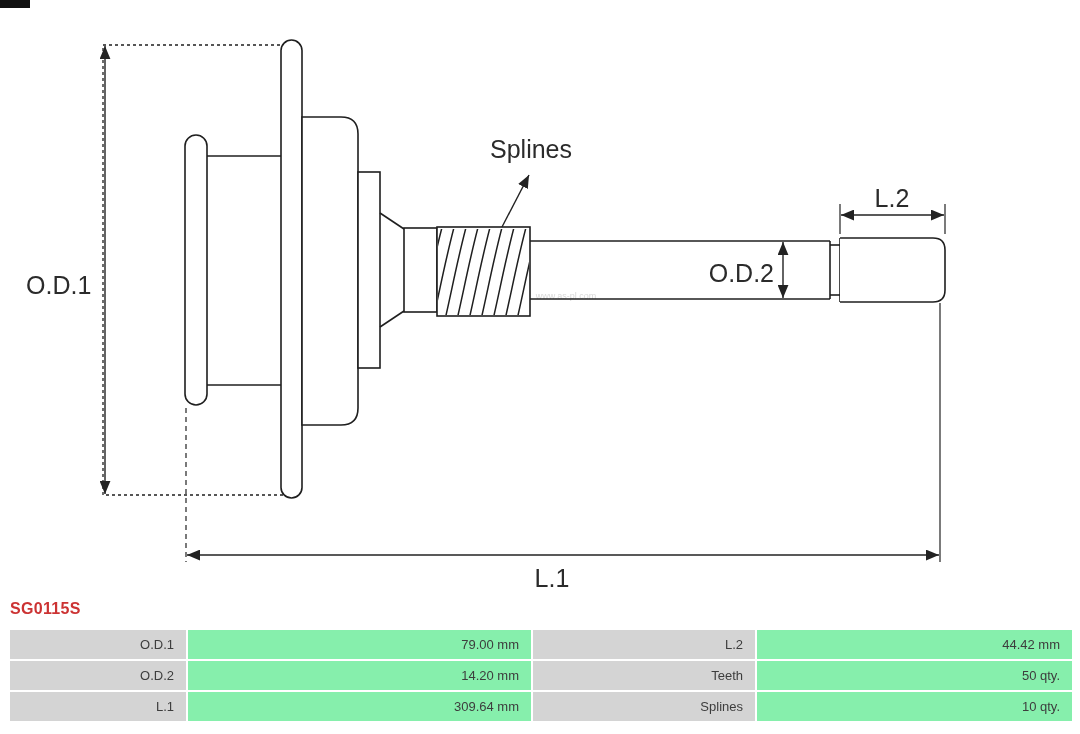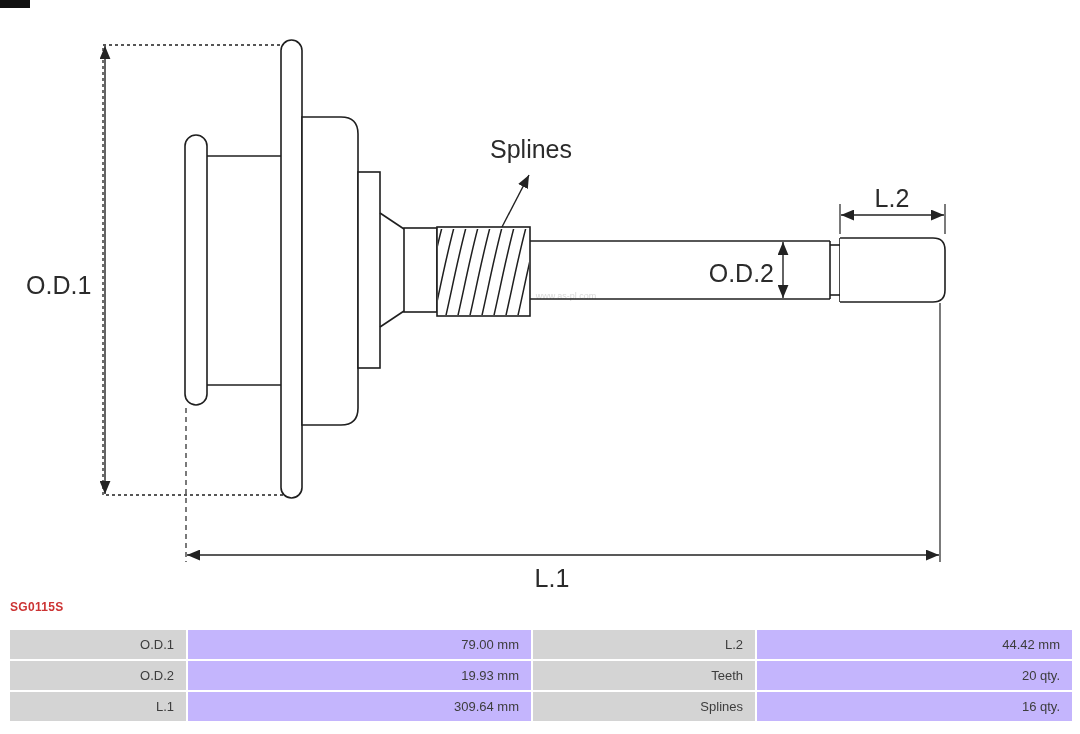--- a/index.html
+++ b/index.html
@@ -6,37 +6,37 @@
   html,body { background:#ffffff; }
   body {
     width:1080px; height:734px;
     font-family:"Liberation Sans", sans-serif;
     overflow:hidden;
   }
   .page { position:relative; width:1080px; height:734px; background:#fff; }
   .drawing-svg { position:absolute; top:0; left:0; display:block; }
   .part-number {
     position:absolute; left:10px; top:600px;
-    font-size:12px; font-weight:bold; color:#cc3333;
+    font-size:16px; font-weight:bold; color:#cc3333;
     letter-spacing:0.3px;
   }
   .spec-table {
     position:absolute; left:8px; top:628px;
     border-collapse:separate; border-spacing:2px;
     table-layout:fixed;
   }
   .spec-table td {
     height:29px;
     font-size:13px; color:#3d3d3d;
     text-align:right; padding:0 12px 0 0;
     vertical-align:middle;
     white-space:nowrap;
   }
   .spec-table td.lbl { background:#d4d4d4; }
-  .spec-table td.val { background:#c4b5fd; }
+  .spec-table td.val { background:#86efac; }
   .c0 { width:176px; } .c1 { width:343px; } .c2 { width:222px; } .c3 { width:315px; }
 </style>
 </head>
 <body>
 
 <div class="page">
 
   <svg class="drawing-svg" width="1080" height="598" viewBox="0 0 1080 598">
     <defs>
       <marker id="arr" viewBox="0 0 12 10" markerWidth="13" markerHeight="11" refX="12" refY="5" orient="auto-start-reverse" markerUnits="userSpaceOnUse">
@@ -133,26 +133,26 @@
     </colgroup>
     <tbody>
         <tr>
       <td class="lbl">O.D.1</td>
       <td class="val">79.00 mm</td>
       <td class="lbl">L.2</td>
       <td class="val">44.42 mm</td>
     </tr>
     <tr>
       <td class="lbl">O.D.2</td>
-      <td class="val">19.93 mm</td>
+      <td class="val">14.20 mm</td>
       <td class="lbl">Teeth</td>
-      <td class="val">20 qty.</td>
+      <td class="val">50 qty.</td>
     </tr>
     <tr>
       <td class="lbl">L.1</td>
       <td class="val">309.64 mm</td>
       <td class="lbl">Splines</td>
-      <td class="val">16 qty.</td>
+      <td class="val">10 qty.</td>
     </tr>
   </tbody>
     </table>
 
 </div>
 
 </body></html>

